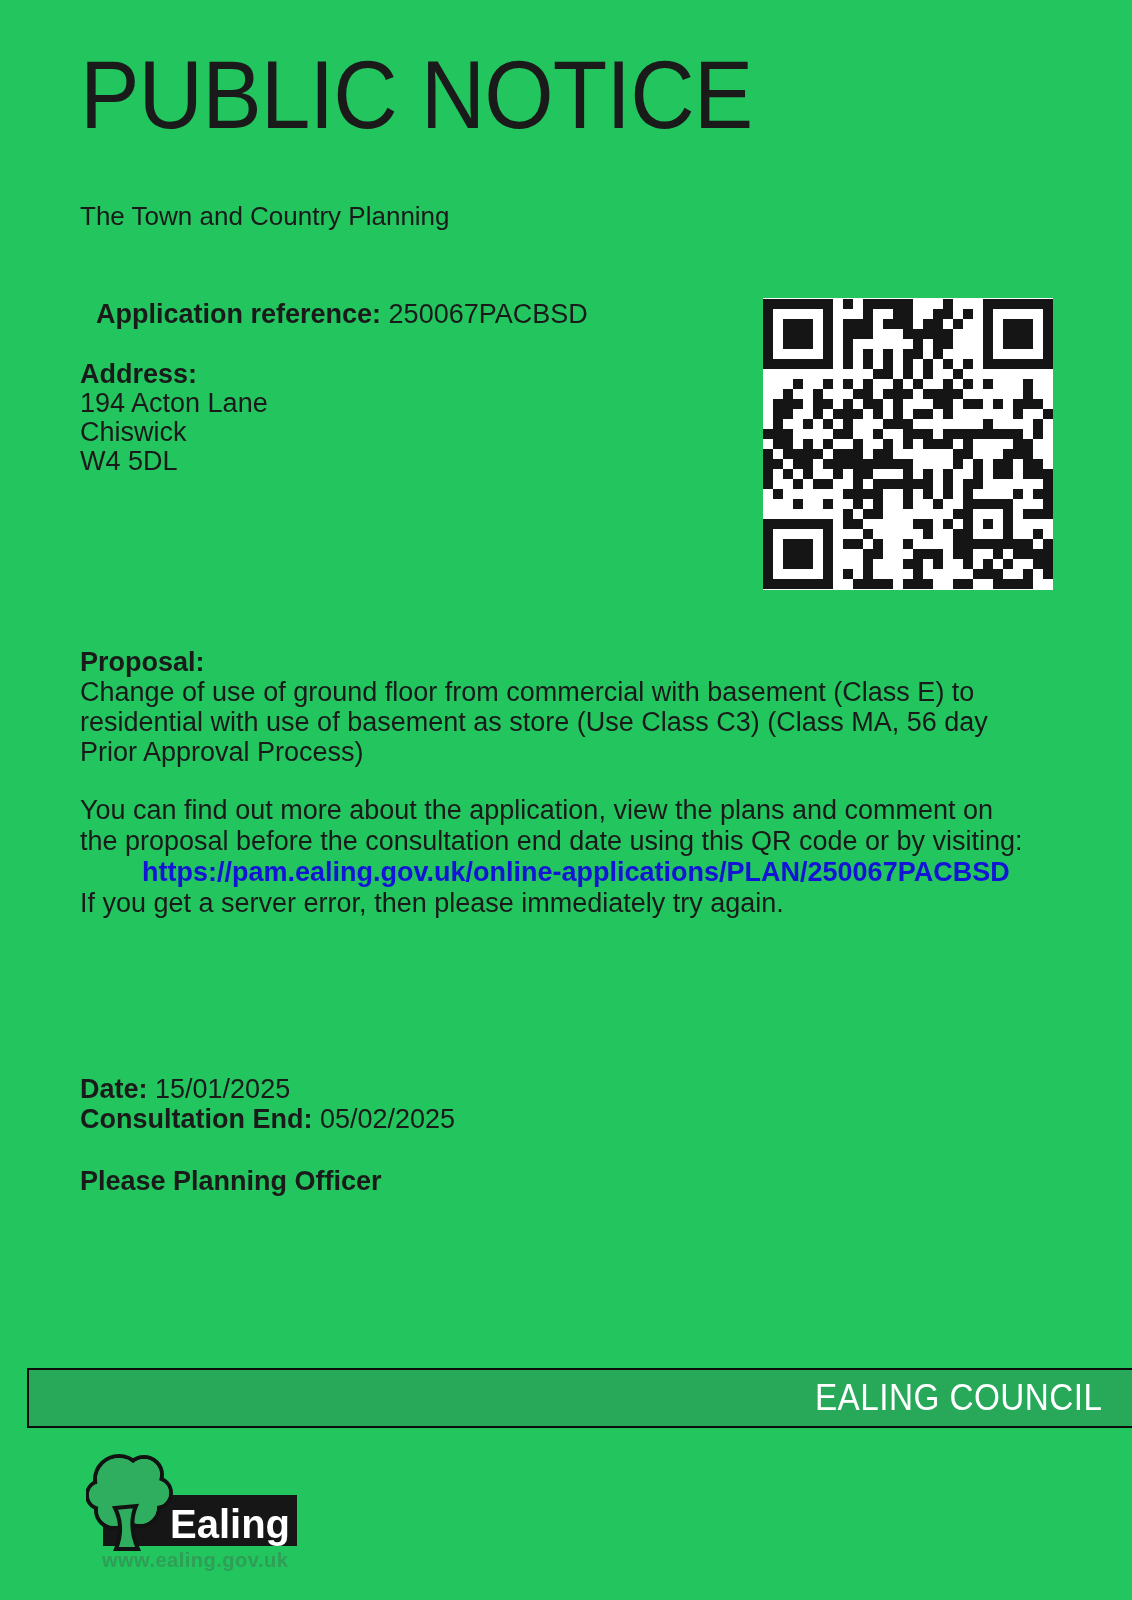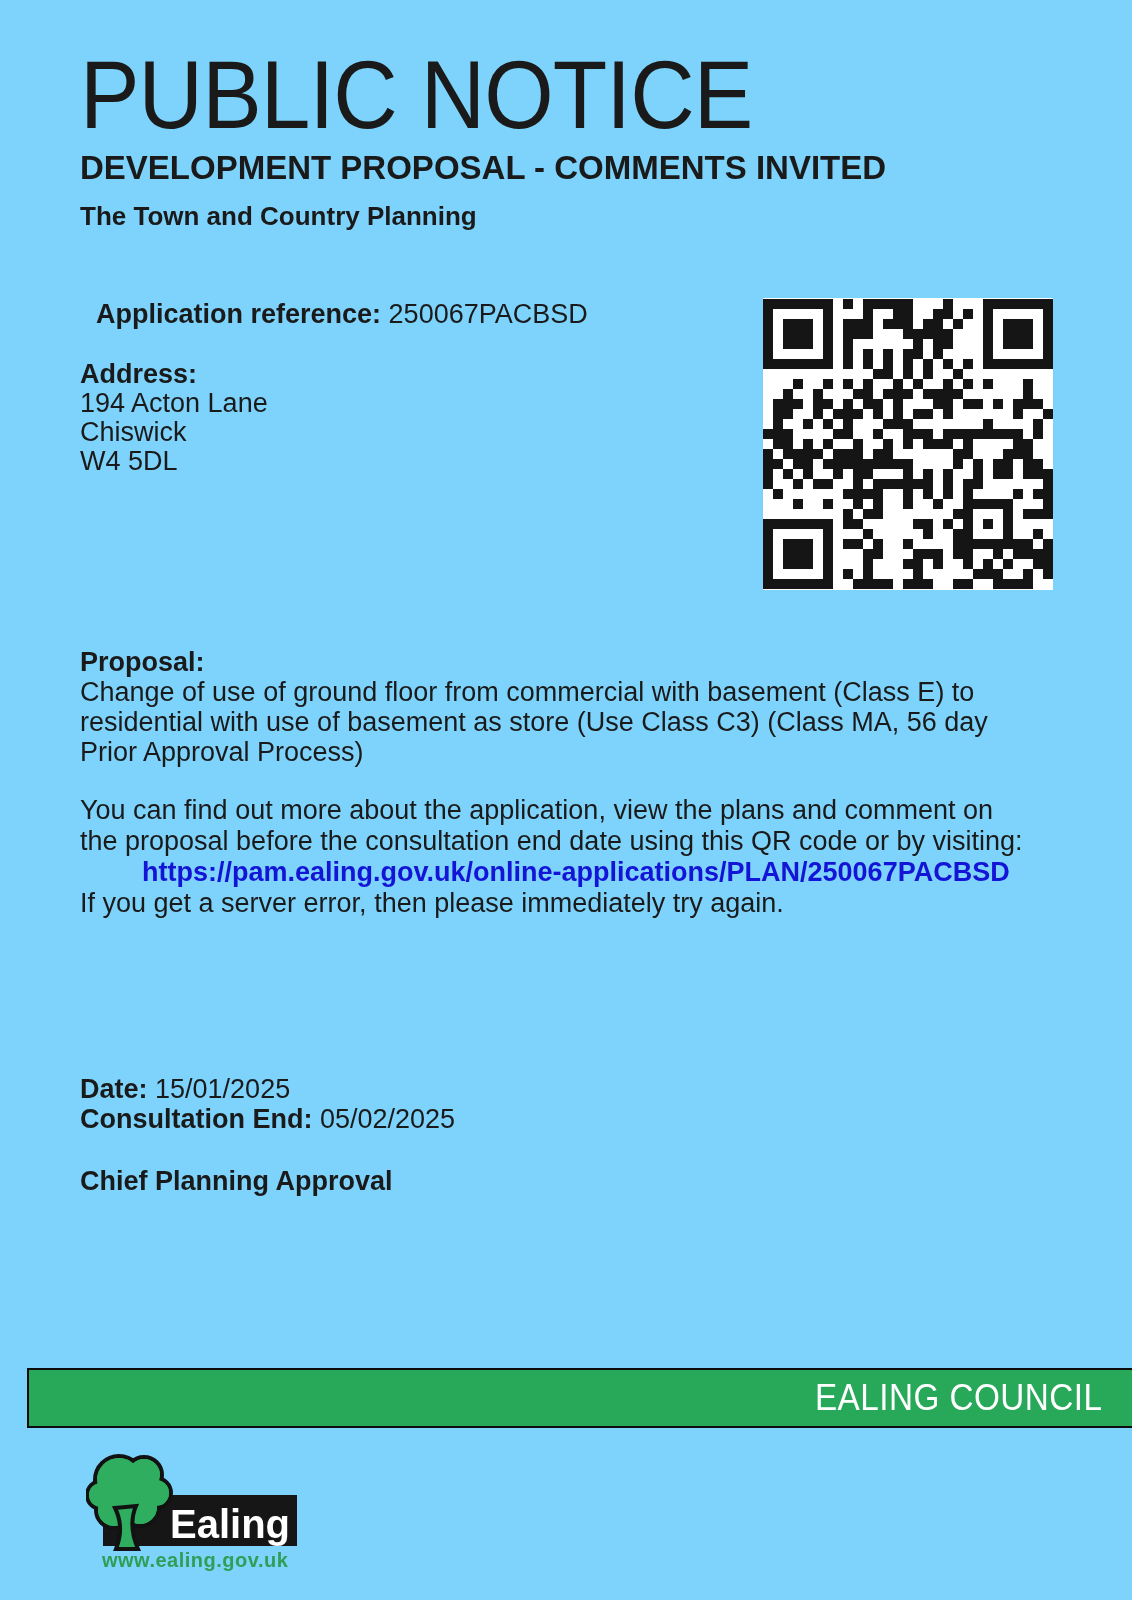--- a/index.html
+++ b/index.html
@@ -1,29 +1,29 @@
 <!DOCTYPE html>
 <html><head>
 <meta charset="utf-8">
 <style>
   html,body{margin:0;padding:0;background:#ffffff;}
   .page{
-    position:relative;width:1132px;height:1600px;background:#7dd3fc;
+    position:relative;width:1132px;height:1600px;background:#22c55e;
     font-family:"Liberation Sans","DejaVu Sans",sans-serif;color:#1a1a1a;overflow:hidden;
   }
   .abs{position:absolute;}
   .b{font-weight:bold;}
   .title{
     left:80px;top:44px;font-size:97px;font-weight:normal;line-height:102px;
     white-space:nowrap;letter-spacing:-1px;transform:scaleX(0.92);transform-origin:left center;margin:0;
   }
   .subtitle{
     left:80px;top:150px;font-size:33px;font-weight:bold;white-space:nowrap;line-height:36px;
   }
-  .legislation{left:80px;top:201px;font-size:26px;font-weight:bold;line-height:30px;}
+  .legislation{left:80px;top:201px;font-size:26px;font-weight:normal;line-height:30px;}
   .appref{left:80px;top:299px;font-size:27px;line-height:30px;margin-left:16px;}
   .address{left:80px;top:360px;font-size:27px;line-height:29px;}
   .qrbox{left:763px;top:298px;width:290px;height:292px;background:#fff;}
   .proposal{left:80px;top:647px;width:952px;font-size:27px;line-height:30px;}
   .intro{left:80px;top:795px;width:952px;font-size:27px;line-height:31px;}
   .urlline{padding-left:62px;}
   .url{color:#1414d6;font-weight:bold;text-decoration:none;}
   .publish{left:80px;top:951px;width:952px;font-size:27px;line-height:31px;}
   .dates{left:80px;top:1074px;font-size:27px;line-height:30px;}
   .officer{left:80px;top:1166px;font-size:27px;line-height:30px;}
@@ -37,21 +37,20 @@
   }
   .logo{left:86px;top:1452px;}
 </style>
 </head>
 <body>
 
 <div class="page">
 
   <h1 class="title abs">PUBLIC NOTICE</h1>
 
-  <div class="subtitle abs">DEVELOPMENT PROPOSAL - COMMENTS INVITED</div>
 
   <div class="legislation abs">
     <div>The Town and Country Planning</div>
   </div>
 
   <div class="appref abs">
     <span class="b">Application reference:</span>
     <span>250067PACBSD</span>
   </div>
 
@@ -493,21 +492,21 @@
       <span class="b">Date:</span>
       <span>15/01/2025</span>
     </div>
     <div>
       <span class="b">Consultation End:</span>
       <span>05/02/2025</span>
     </div>
   </div>
 
   <div class="officer abs">
-    <div class="b">Chief Planning Approval</div>
+    <div class="b">Please Planning Officer</div>
   </div>
 
   <div class="banner abs">
     <span class="banner-text">EALING COUNCIL</span>
   </div>
 
   <svg class="logo abs" width="211" height="120" viewBox="0 0 211 120">
     <rect x="17" y="43" width="194" height="51" fill="#161616"></rect>
     <g>
       <g fill="#2FAE5F" stroke="#121212" stroke-width="4">

